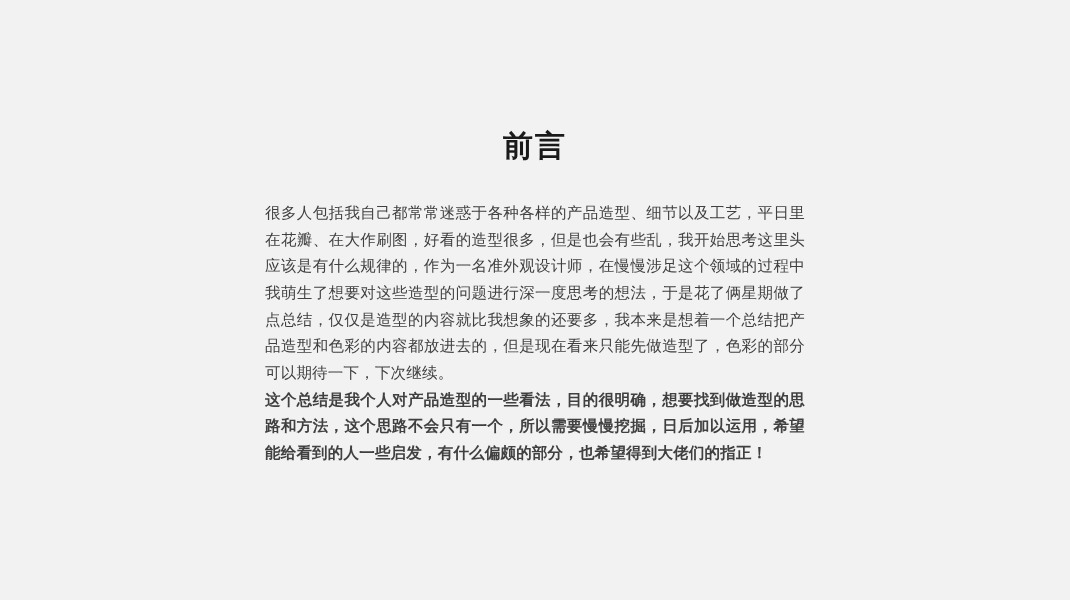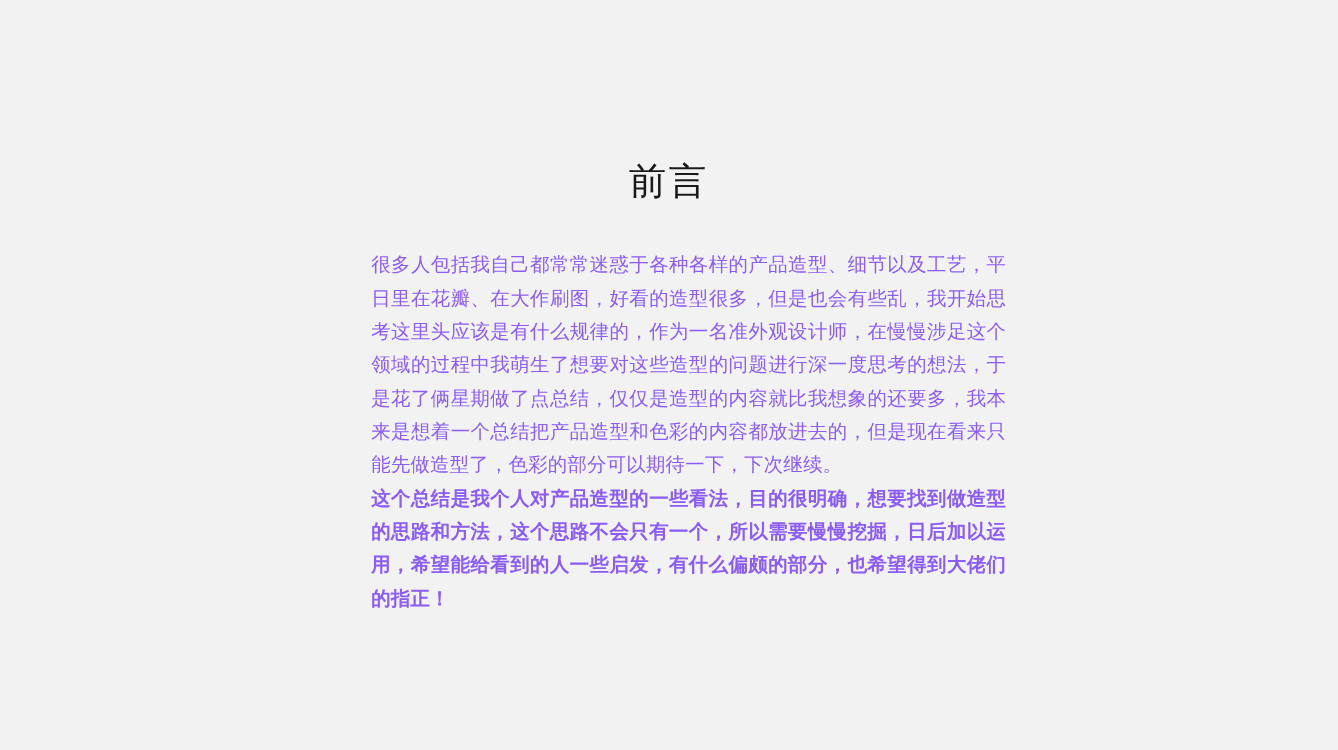--- a/index.html
+++ b/index.html
@@ -20,35 +20,34 @@
     box-sizing: border-box;
   }
   .content {
     position: absolute;
     left: 265px;
     top: 128px;
     width: 540px;
   }
   .title {
     font-size: 30px;
-    font-weight: 400;
+    font-weight: 700;
     color: #1a1a1a;
     text-align: center;
     letter-spacing: 2px;
     margin: 0 0 36px 0;
     line-height: 1.2;
   }
   .body-text {
     font-size: 15.5px;
-    color: #8b5cf6;
+    color: #404040;
     line-height: 1.72;
     text-align: justify;
     text-justify: inter-ideograph;
     letter-spacing: 0.2px;
-    margin-left: 32px;
   }
   .body-text p {
     margin: 0;
   }
   .body-text p + p {
     margin-top: 0;
     font-weight: bold;
   }
 </style>
 </head>

